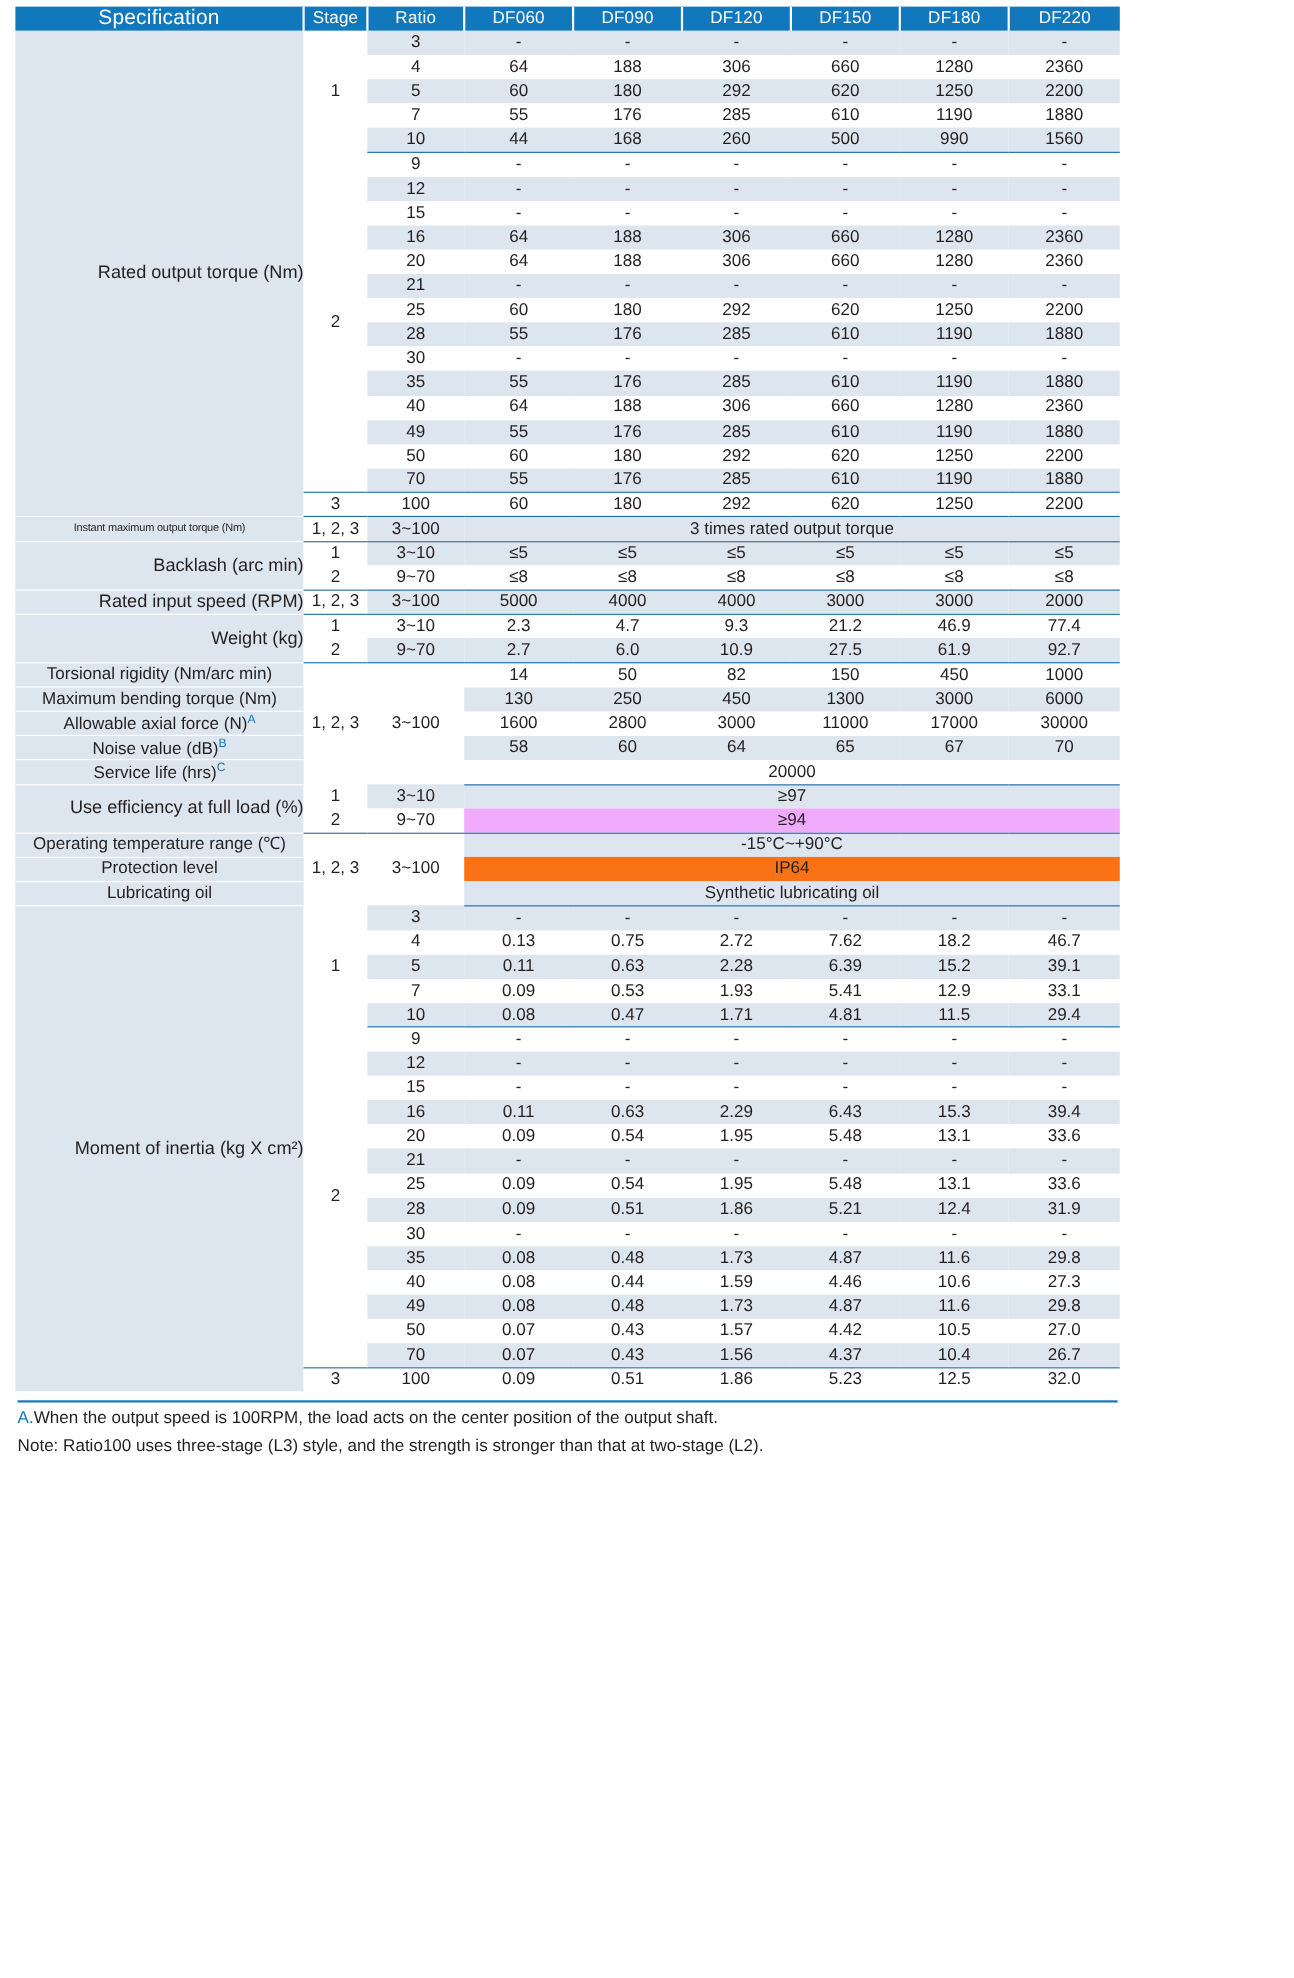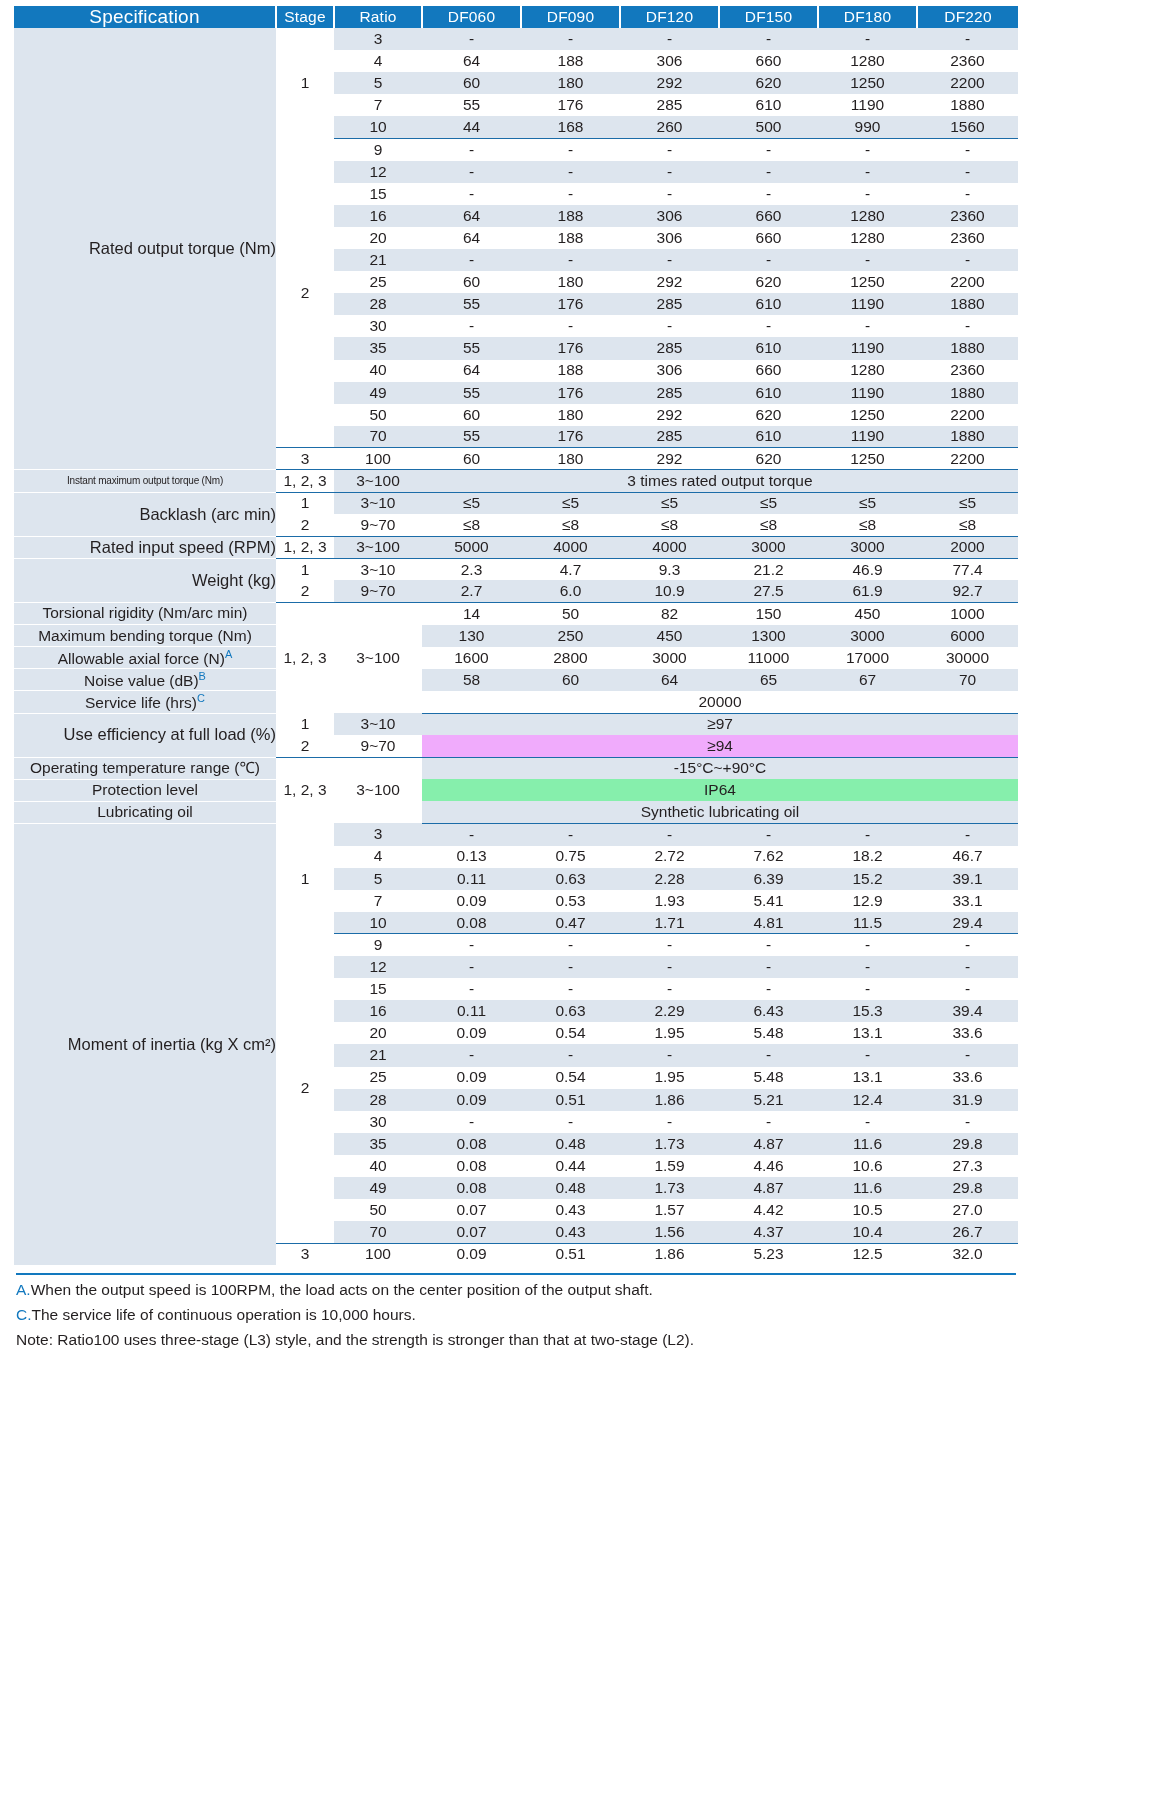--- a/index.html
+++ b/index.html
@@ -416,21 +416,21 @@
           <td class="wide" colspan="6" style="background:#f0abfc">≥94</td>
         </tr>
         <tr class="">
           <td class="lbl">Operating temperature range (℃)</td>
           <td class="stg nb" rowspan="3">1, 2, 3</td>
           <td class="rat nb" rowspan="3">3~100</td>
           <td class="wide" colspan="6" style="background:#dde5ee">-15°C~+90°C</td>
         </tr>
         <tr class="">
           <td class="lbl">Protection level</td>
-          <td class="wide" colspan="6" style="background:#86efac">IP64</td>
+          <td class="wide" colspan="6" style="background:#f97316">IP64</td>
         </tr>
         <tr class="sep">
           <td class="lbl">Lubricating oil</td>
           <td class="wide" colspan="6" style="background:#dde5ee">Synthetic lubricating oil</td>
         </tr>
         <tr class="shade">
           <td class="lbl big" rowspan="20">Moment of inertia (kg X cm²)</td>
           <td class="stg nb" rowspan="5">1</td>
           <td class="rat">3</td>
           <td class="v ">-</td>
@@ -614,20 +614,17 @@
           <td class="v ">32.0</td>
         </tr>
       </tbody>
   </table>
 
   <div class="notes">
     <p>
       <span class="mk">A.</span><span>When the output speed is 100RPM, the load acts on the center position of the output shaft.</span>
     </p>
     <p>
-      <span class="mk">C.</span><span>The service life of continuous operation is 10,000 hours.</span>
-    </p>
-    <p>
       <span>Note: Ratio100 uses three-stage (L3) style, and the strength is stronger than that at two-stage (L2).</span>
     </p>
   </div>
 
 </div>
 
 </body></html>

